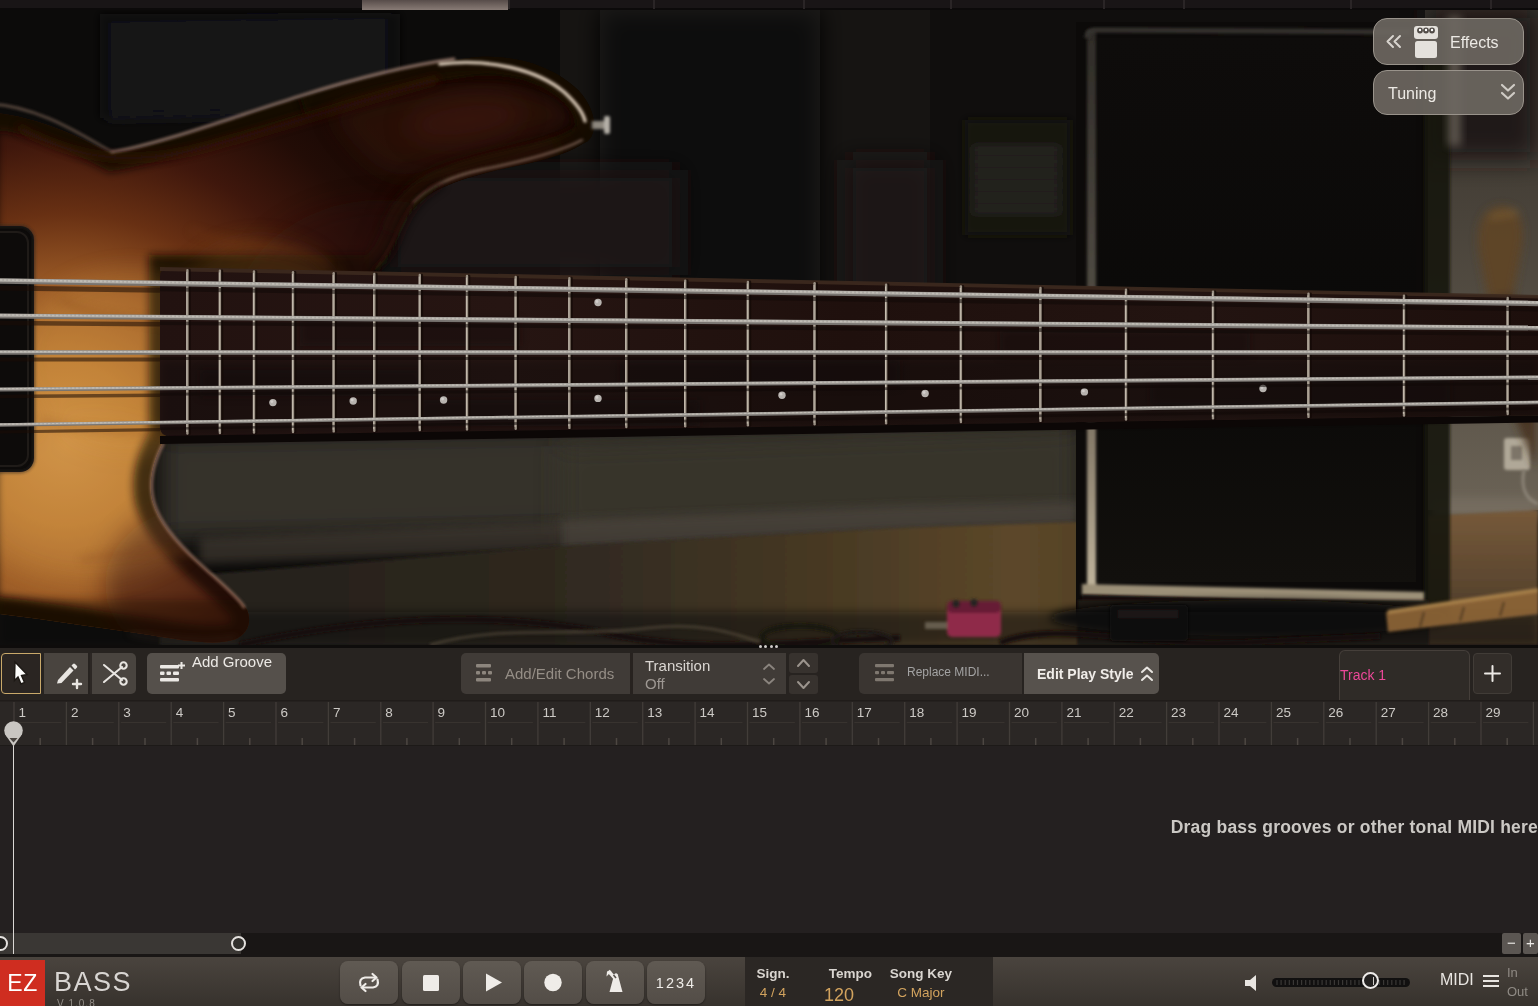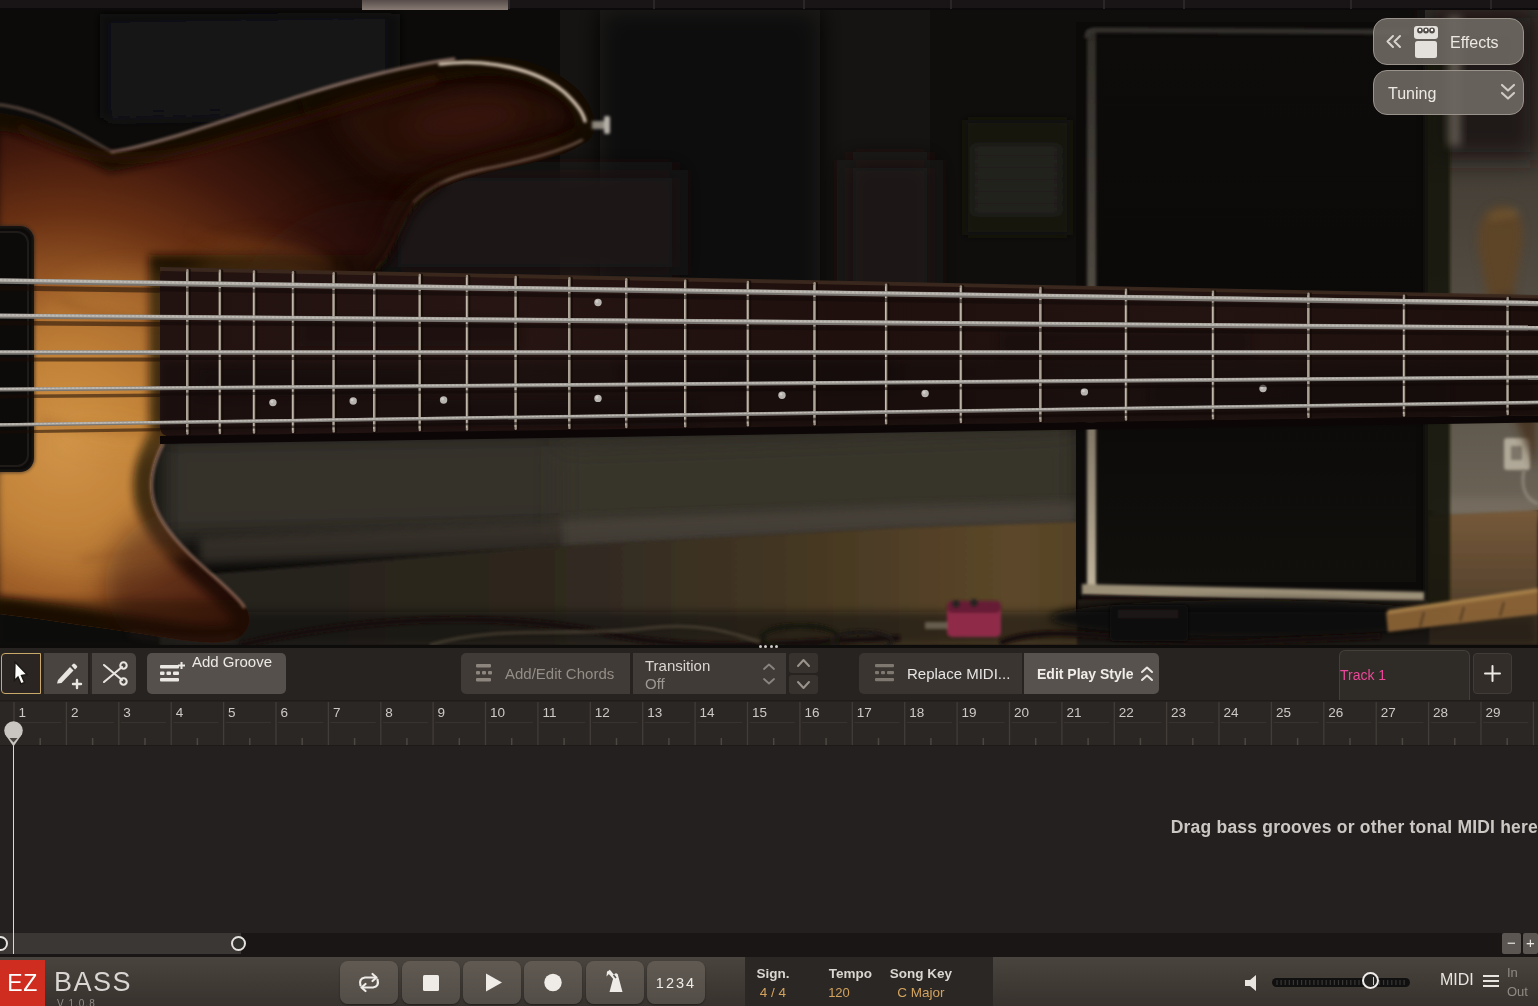--- a/index.html
+++ b/index.html
@@ -443,21 +443,21 @@
 <div class="abs" style="left:859px;top:5px;width:163px;height:41px;background:#3a3531;border-radius:5px 0 0 5px">
 <svg class="abs" style="left:16px;top:11px" width="24" height="19" viewBox="0 0 24 19">
           <g fill="#7f7870">
             <rect x="0" y="0" width="19" height="3.2" rx="1"></rect>
             <rect x="0" y="7" width="4" height="3.2" rx="1"></rect>
             <rect x="6" y="7" width="4" height="3.2" rx="1"></rect>
             <rect x="12" y="7" width="7" height="3.2" rx="1"></rect>
             <rect x="0" y="14" width="19" height="3.2" rx="1"></rect>
           </g>
         </svg>
-<span class="abs" style="left:48px;top:12px;color:#e5e5e5;font-size:15px">Replace MIDI...</span>
+<span class="abs" style="left:48px;top:12px;color:#a3a3a3;font-size:12px">Replace MIDI...</span>
       </div>
 <div class="abs" style="left:1024px;top:5px;width:135px;height:41px;background:#57524d;border-radius:0 5px 5px 0">
 <span class="abs" style="left:13px;top:13px;color:#f0ede9;font-size:14px;font-weight:bold">Edit Play Style</span>
 <svg class="abs" style="left:115px;top:11px" width="16" height="20" viewBox="0 0 16 20">
           <g stroke="#e8e5e1" stroke-width="2" fill="none" stroke-linecap="round" stroke-linejoin="round">
             <path d="M3,8 L8,3.5 L13,8"></path>
             <path d="M3,16 L8,11.5 L13,16"></path>
           </g>
         </svg>
       </div>
@@ -643,21 +643,21 @@
           </g>
           <path d="M27.5,14 L30,17" stroke="#59534d" stroke-width="1.6"></path>
         </svg></div>
 <div class="tpb" style="left:647px"><svg width="58" height="43" viewBox="0 0 58 43">
           <text x="29" y="27" font-size="14.5" fill="#efece8" text-anchor="middle" letter-spacing="2">1234</text>
         </svg></div>
 <div class="abs" style="left:745px;top:0;width:248px;height:49px;background:#2b2724"></div>
 <div class="abs" style="left:745px;top:9px;width:56px;text-align:center;font-size:13.5px;font-weight:bold;color:#d9d5d0">Sign.</div>
 <div class="abs" style="left:745px;top:28px;width:56px;text-align:center;font-size:13.5px;color:#d2a35e">4 / 4</div>
 <div class="abs" style="left:806px;top:9px;width:66px;text-align:right;font-size:13.5px;font-weight:bold;color:#d9d5d0">Tempo</div>
-<div class="abs" style="left:806px;top:28px;width:66px;text-align:center;font-size:13px;color:#d2a35e">120</div>
+<div class="abs" style="left:806px;top:28px;width:66px;text-align:center;font-size:18px;color:#d2a35e">120</div>
 <div class="abs" style="left:878px;top:9px;width:86px;text-align:center;font-size:13.5px;font-weight:bold;color:#d9d5d0">Song Key</div>
 <div class="abs" style="left:878px;top:28px;width:86px;text-align:center;font-size:13.5px;color:#d2a35e">C Major</div>
 <svg class="abs" style="left:1243px;top:16px" width="20" height="20" viewBox="0 0 20 20">
         <path d="M2,7 L7,7 L13,2 L13,18 L7,13 L2,13 Z" fill="#e8e5e1"></path>
       </svg>
 <svg class="abs" style="left:1272px;top:21px" width="138" height="10" viewBox="0 0 138 10">
         <rect x="0" y="0" width="138" height="9" rx="4.5" fill="#111010"></rect>
 <g stroke="#3a3836" stroke-width="1.2">
 <line x1="5.0" y1="2" x2="5.0" y2="7"></line>
 <line x1="9.1" y1="2" x2="9.1" y2="7"></line>

